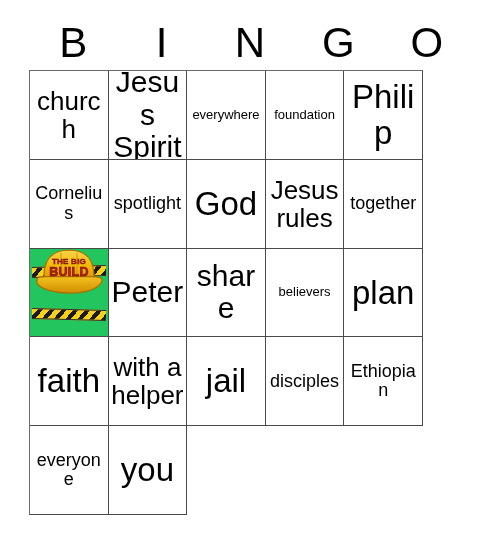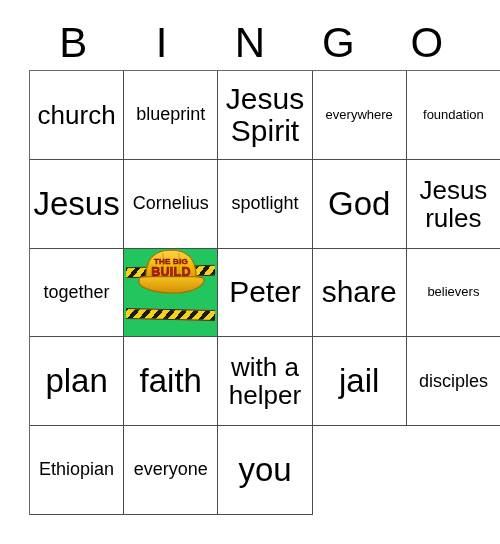--- a/index.html
+++ b/index.html
@@ -41,21 +41,21 @@
     font-weight: 400;
     letter-spacing: 0px;
     color: #000000;
   }
 
   
   #bingo-grid {
     position: absolute;
     left: 29px;
     top: 70px;
-    width: 472px;
+    width: 394px;
     height: 445px;
     box-sizing: border-box;
     border-top: 1px solid #6a6a6a;
     border-left: 1px solid #6a6a6a;
     display: grid;
     grid-template-columns: repeat(5, 1fr);
     grid-template-rows: repeat(5, 1fr);
     background: #ffffff;
   }
   .cell {
@@ -133,34 +133,31 @@
     <div class="header-letter">G</div>
     <div class="header-letter">O</div>
   </div>
 
   <div id="bingo-grid">
 
     <div class="cell">
         <span class="cell-text fs-lg">church</span>
       </div>
     <div class="cell">
-        <span class="cell-text fs-md">blueprint</span>
-      </div>
-    <div class="cell">
         <span class="cell-text fs-xl">Jesus Spirit</span>
       </div>
     <div class="cell">
         <span class="cell-text fs-xs">everywhere</span>
       </div>
 
     <div class="cell">
         <span class="cell-text fs-xs">foundation</span>
       </div>
     <div class="cell">
-        <span class="cell-text fs-xxl">Jesus</span>
+        <span class="cell-text fs-xxl">Philip</span>
       </div>
     <div class="cell">
         <span class="cell-text fs-md">Cornelius</span>
       </div>
     <div class="cell">
         <span class="cell-text fs-md">spotlight</span>
       </div>
     <div class="cell">
         <span class="cell-text fs-xxl">God</span>
       </div>

